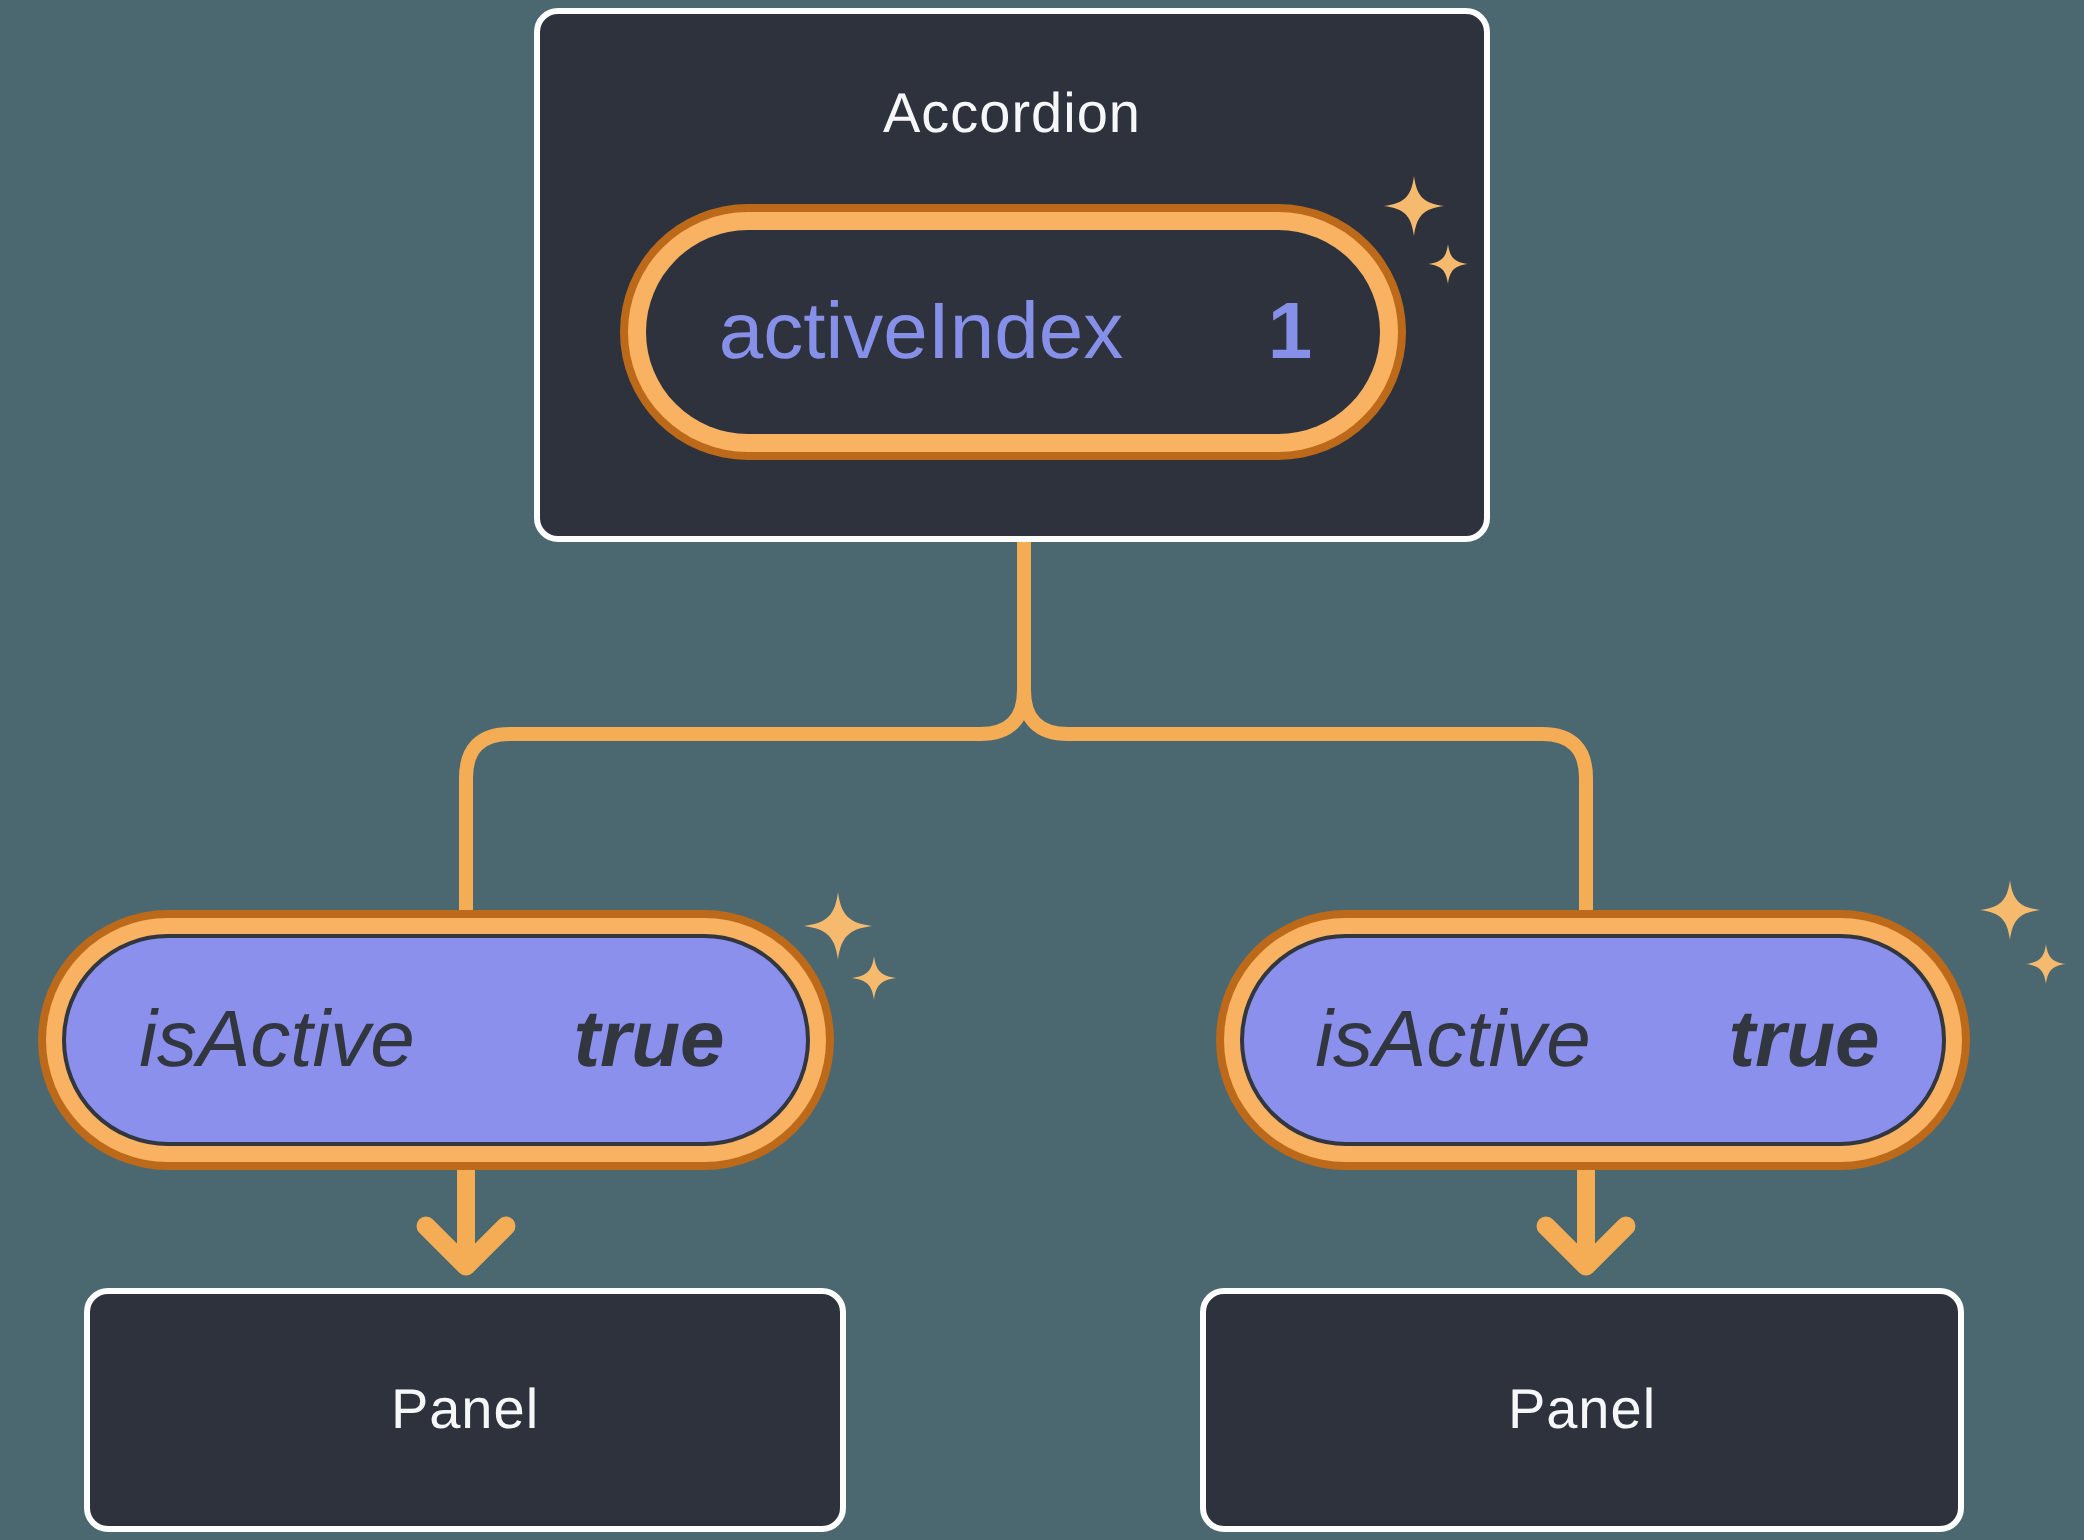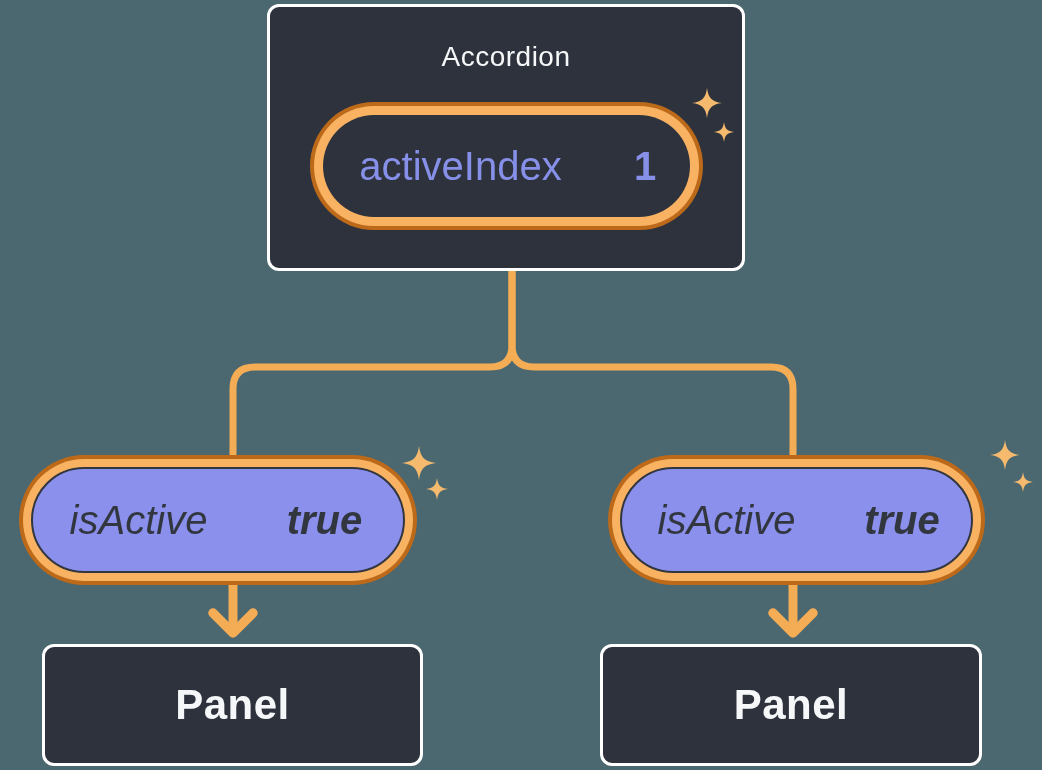--- a/index.html
+++ b/index.html
@@ -50,22 +50,22 @@
     display: flex; align-items: center; justify-content: center;
     color: var(--light-text);
     font-size: 28px;
     font-weight: 500;
     letter-spacing: 0.5px;
   }
   .panel-label {
     width: 100%; height: 100%;
     display: flex; align-items: center; justify-content: center;
     color: var(--light-text);
-    font-size: 42px;
-    font-weight: 700;
+    font-size: 28px;
+    font-weight: 400;
     letter-spacing: 0.5px;
   }
   
   .pill { position: absolute; }
   .pill-top   { left: 310px; top: 102px; width: 393px; height: 128px; }
   .pill-left  { left: 19px;  top: 455px; width: 398px; height: 130px; }
   .pill-right { left: 608px; top: 455px; width: 377px; height: 130px; }
   .ring-outer {
     width: 100%; height: 100%;
     background: var(--ring-dark);

